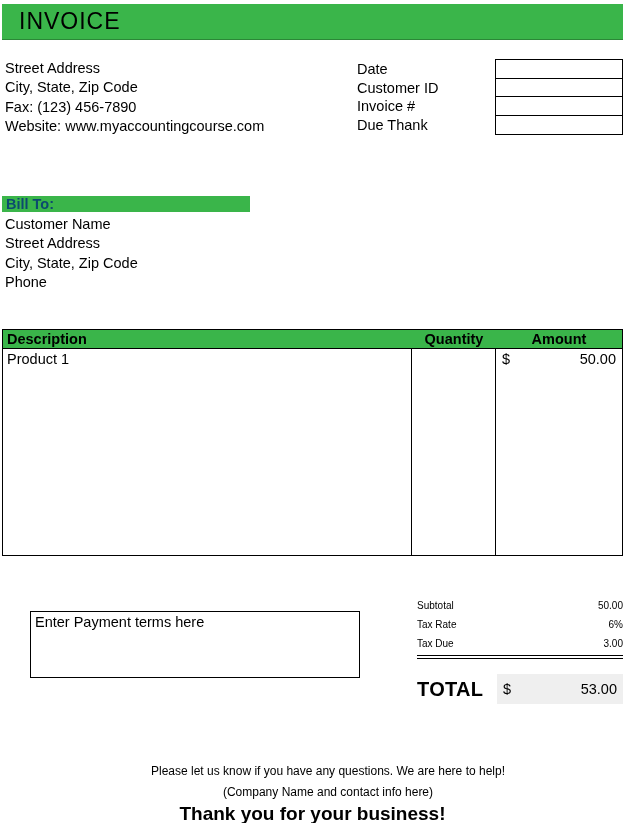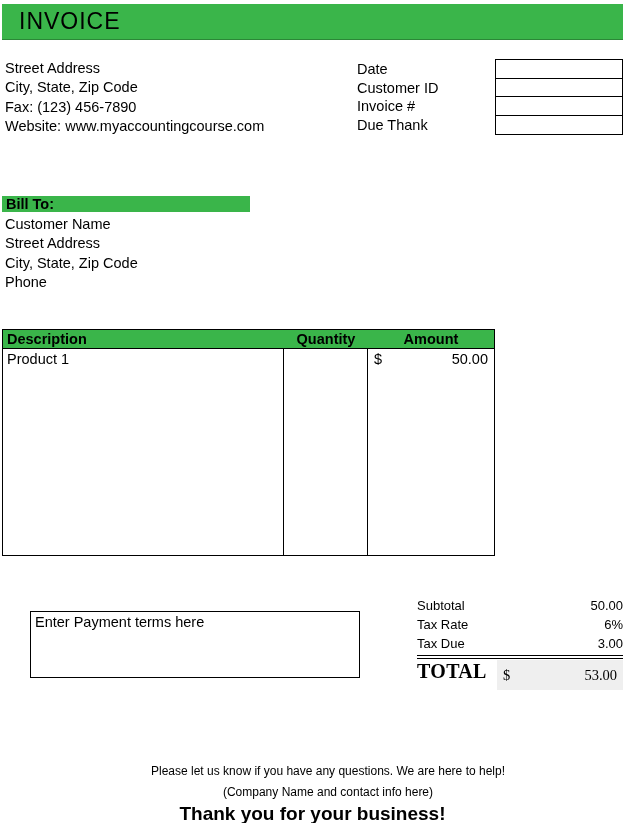--- a/index.html
+++ b/index.html
@@ -25,49 +25,49 @@
   
   .meta{position:absolute;top:59px;left:357px;width:266px;}
   .meta-row{display:flex;align-items:center;height:20px;}
   .meta-row + .meta-row{margin-top:-1.5px;}
   .meta-label{flex:1;text-align:left;padding-right:6px;font-size:14.5px;}
   .meta-box{width:128px;height:20px;border:1.5px solid #000;background:#fff;
     font-size:14.5px;padding:0 4px;line-height:17px;}
 
   
   .section-bar{position:absolute;left:2px;background:var(--accent-green);
-    font-weight:bold;font-size:14.5px;padding-left:4px;color:#000000;}
+    font-weight:bold;font-size:14.5px;padding-left:4px;color:#0c4a6e;}
   .billto-bar{top:196px;width:248px;height:16px;line-height:16px;}
   .other-bar{top:593px;width:330px;height:18px;line-height:18px;}
 
   .billto-lines{position:absolute;left:5px;top:215px;font-size:14.5px;line-height:19.3px;}
 
   
-  .items{position:absolute;left:2px;top:329px;width:493px;border:1.5px solid #000;}
+  .items{position:absolute;left:2px;top:329px;width:621px;border:1.5px solid #000;}
   .items-header{display:flex;align-items:center;background:var(--accent-green);
     height:18px;font-weight:bold;font-size:14.5px;}
   .h-desc{flex:1;padding-left:4px;}
   .h-qty{width:84px;text-align:center;}
   .h-amt{width:126px;text-align:center;}
   .items-body{display:flex;height:207px;border-top:1.5px solid #000;background:#fff;}
   .cell-desc{flex:1;border-right:1.5px solid #000;padding:2px 4px;font-size:14.5px;}
   .cell-qty{width:84px;border-right:1.5px solid #000;font-size:14.5px;padding:2px 4px;}
   .cell-amt{width:126px;display:flex;justify-content:space-between;
     align-items:flex-start;padding:2px 6px;font-size:14.5px;}
 
   
   .other-box{position:absolute;left:2px;top:611px;width:330px;height:67px;
     border:1.5px solid #000;background:#fff;padding:2px 4px;font-size:14.5px;margin-left:28px;}
 
   
   .totals{position:absolute;left:417px;top:596px;width:206px;}
   .t-row{display:flex;justify-content:space-between;align-items:center;
-    height:19px;font-size:13px;}
+    height:19px;font-size:10px;}
   .t-sep{border-bottom:4px double #000;margin-top:2px;}
-  .t-total-row{display:flex;height:30px;margin-top:1px;font-family:Liberation Serif, serif;}
+  .t-total-row{display:flex;align-items:center;height:30px;margin-top:15px;}
   .t-total-label{flex:1;font-size:20px;font-weight:bold;letter-spacing:.3px;}
   .t-total-box{width:126px;height:30px;background:var(--total-bg);display:flex;
     justify-content:space-between;align-items:center;padding:0 6px;font-size:14.5px;}
 
   
   .footer{position:absolute;left:0;top:761px;width:625px;text-align:center;}
   .footer-line{font-size:12px;line-height:20.5px;padding-left:31px;}
   .footer-thanks{font-size:19px;font-weight:bold;line-height:23px;}
 </style>
 </head>

